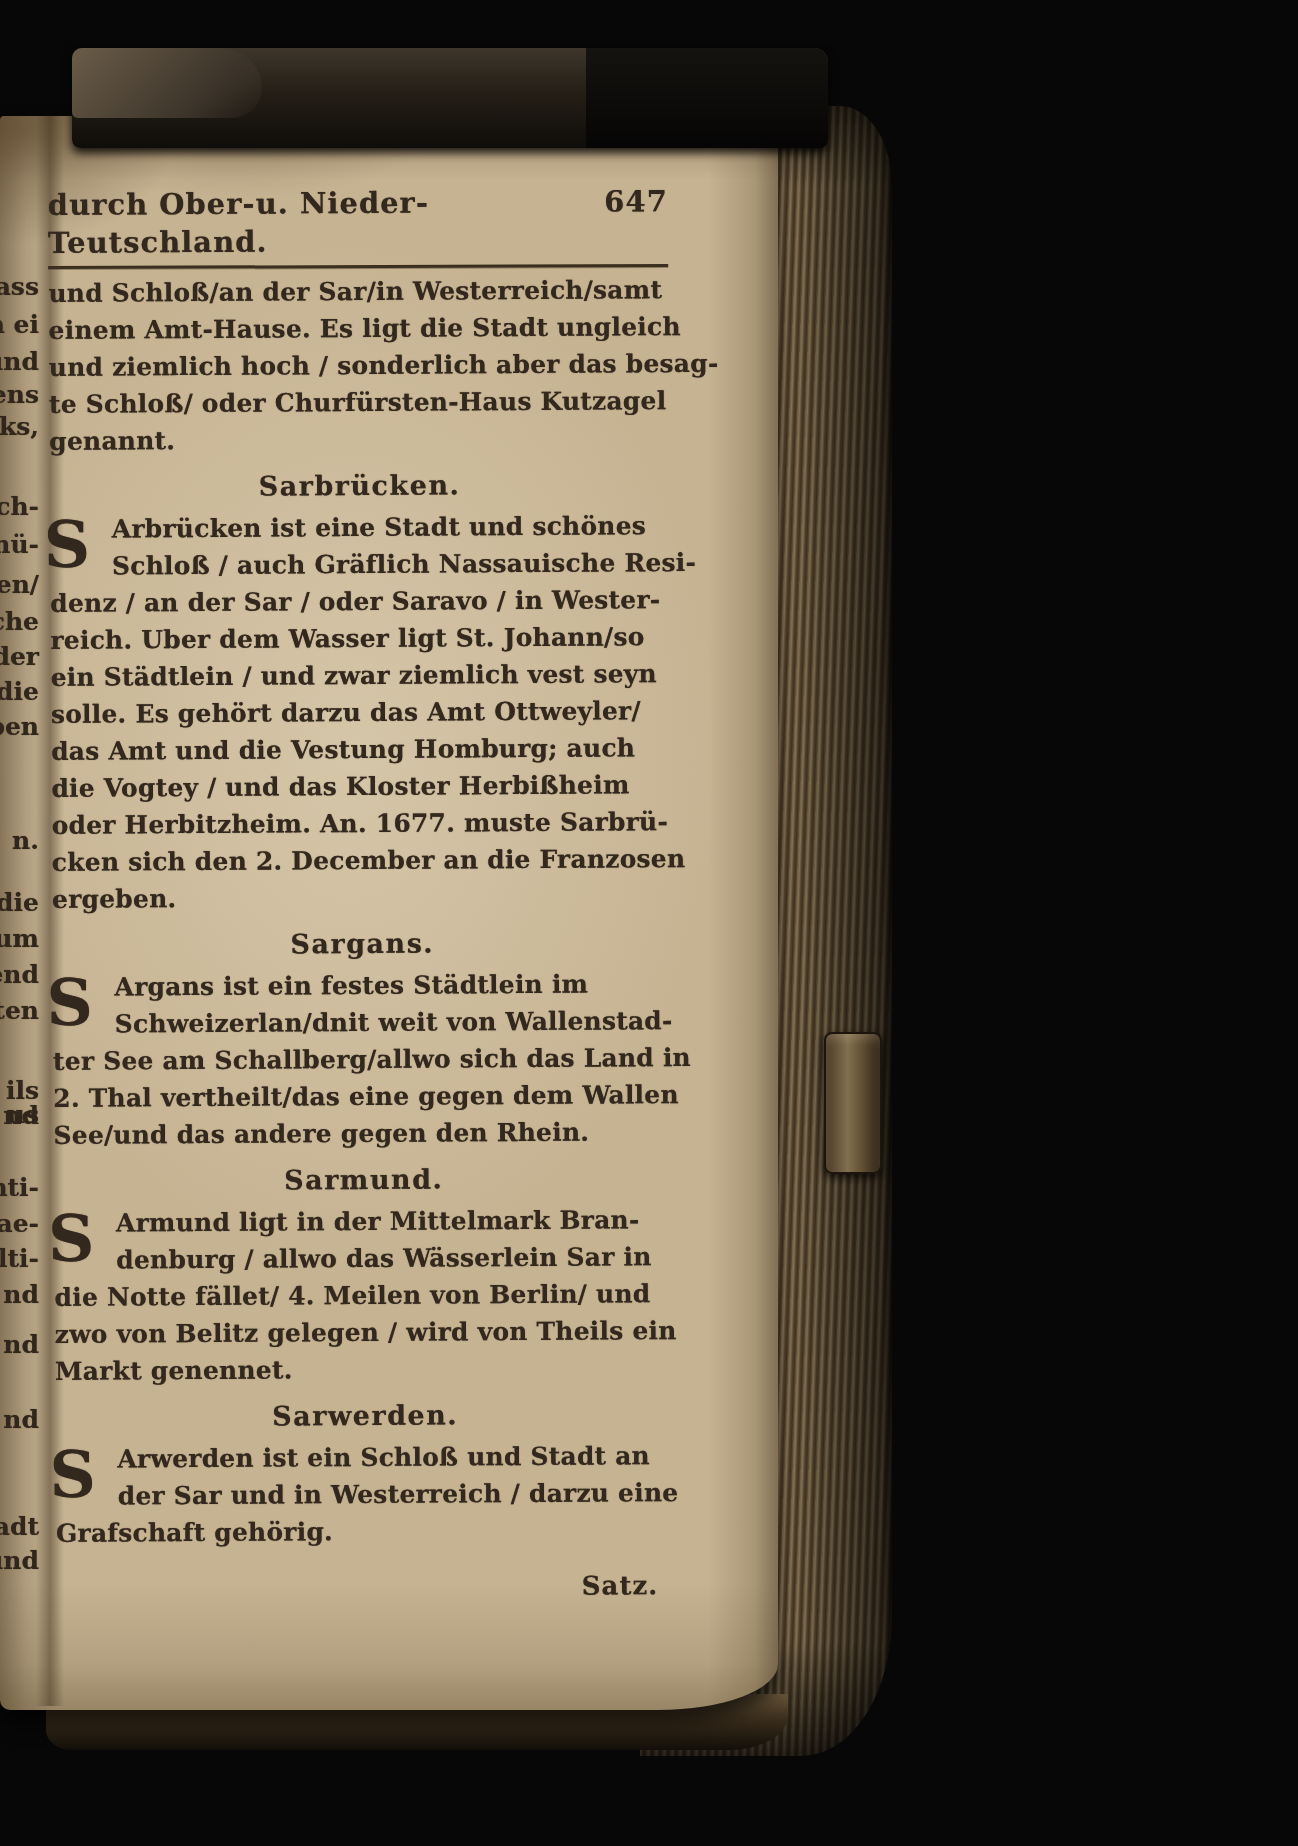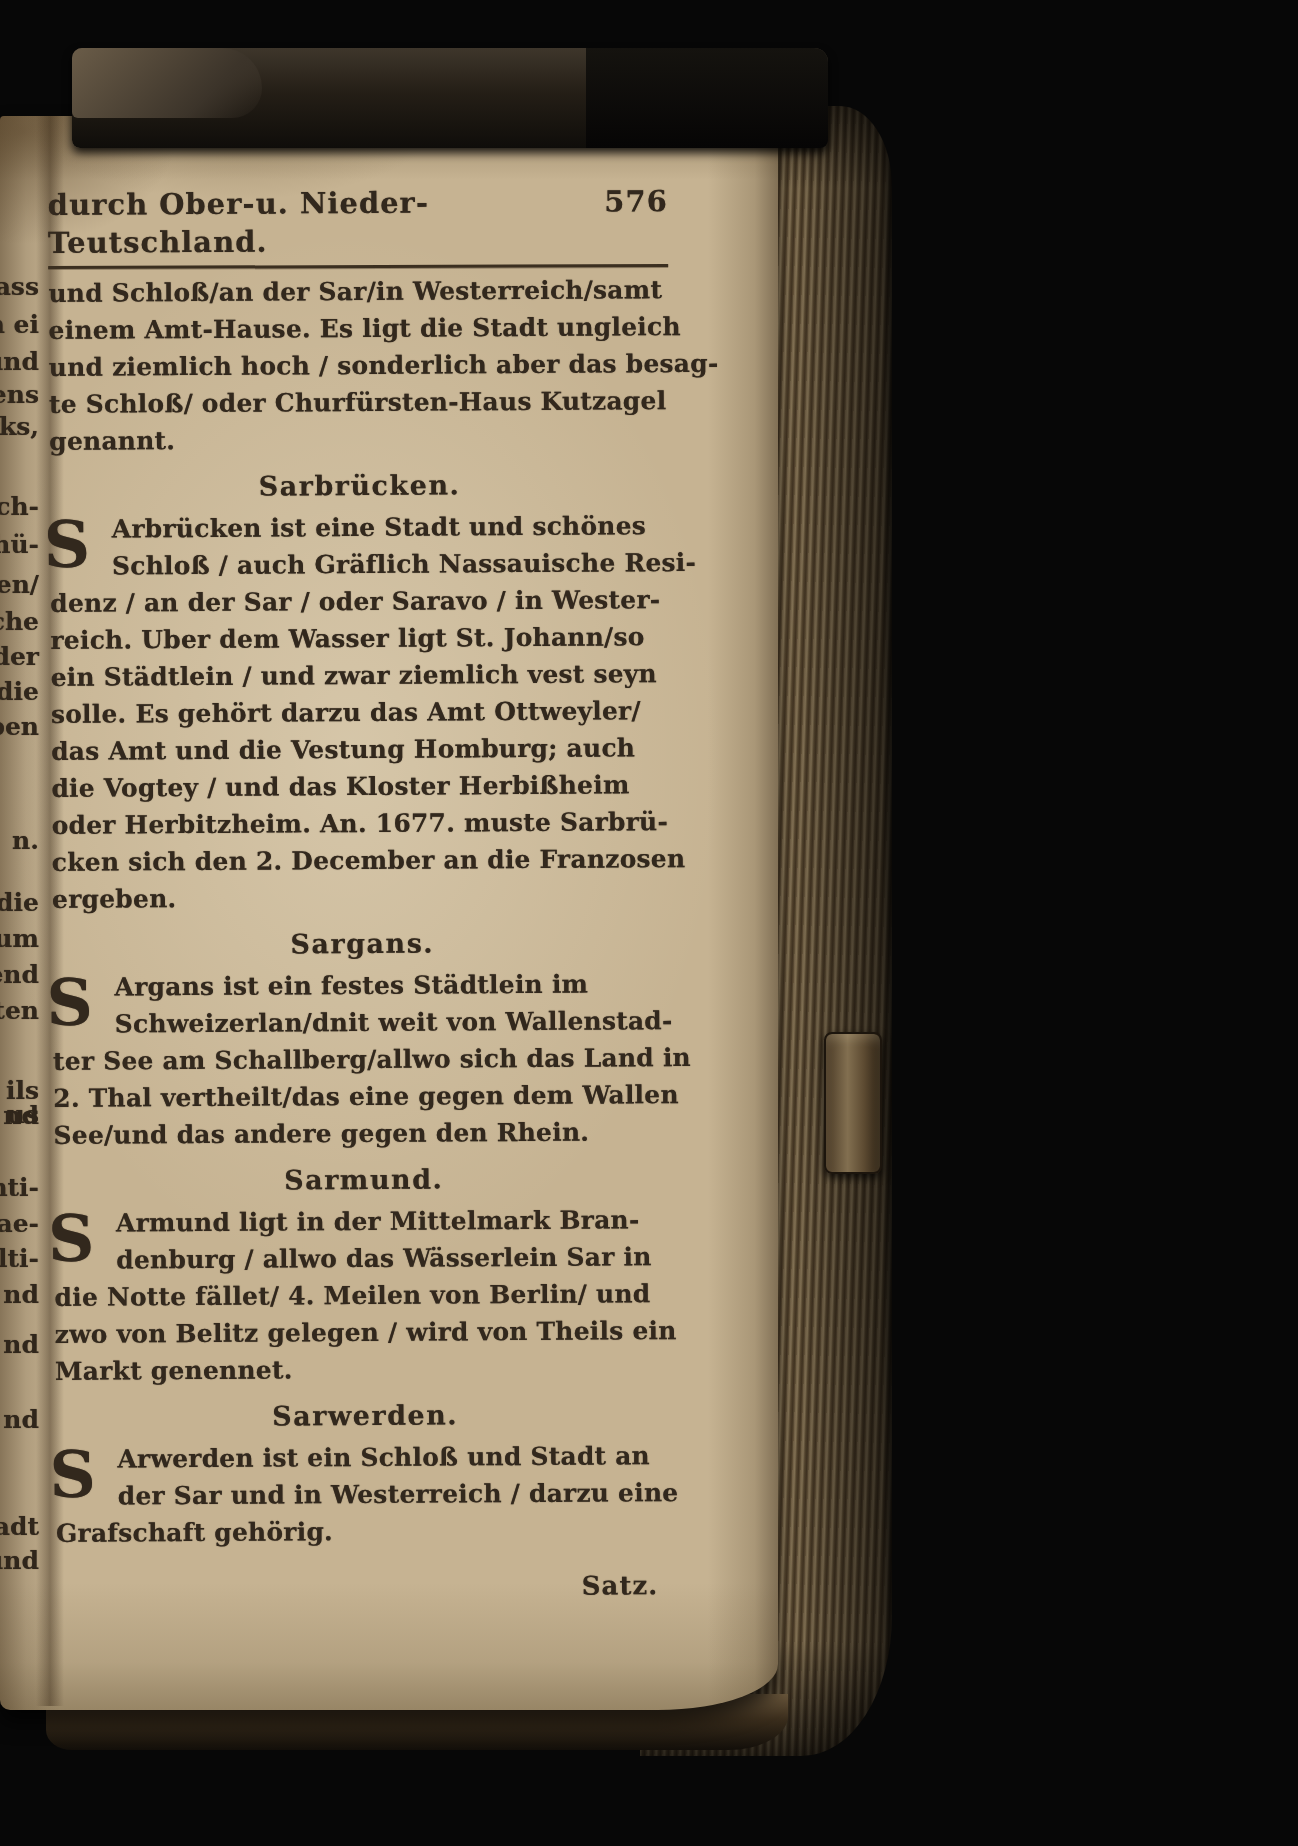--- a/index.html
+++ b/index.html
@@ -105,21 +105,21 @@
     <div class="frag" style="top:1330px">nd</div>
     <div class="frag" style="top:1405px">nd</div>
     <div class="frag" style="top:1512px">adt</div>
     <div class="frag" style="top:1546px">und</div>
   </div>
 
   <div class="text">
 
     <div class="header-row">
       <span>durch Ober-u. Nieder-Teutschland.</span>
-      <span>576</span>
+      <span>647</span>
     </div>
     <div class="rule"></div>
 
     <div class="para">
       <div class="line">und Schloß/an der Sar/in Westerreich/samt</div>
       <div class="line">einem Amt-Hause. Es ligt die Stadt ungleich</div>
       <div class="line">und ziemlich hoch / sonderlich aber das besag-</div>
       <div class="line">te Schloß/ oder Churfürsten-Haus Kutzagel</div>
       <div class="line">genannt.</div>
     </div>

